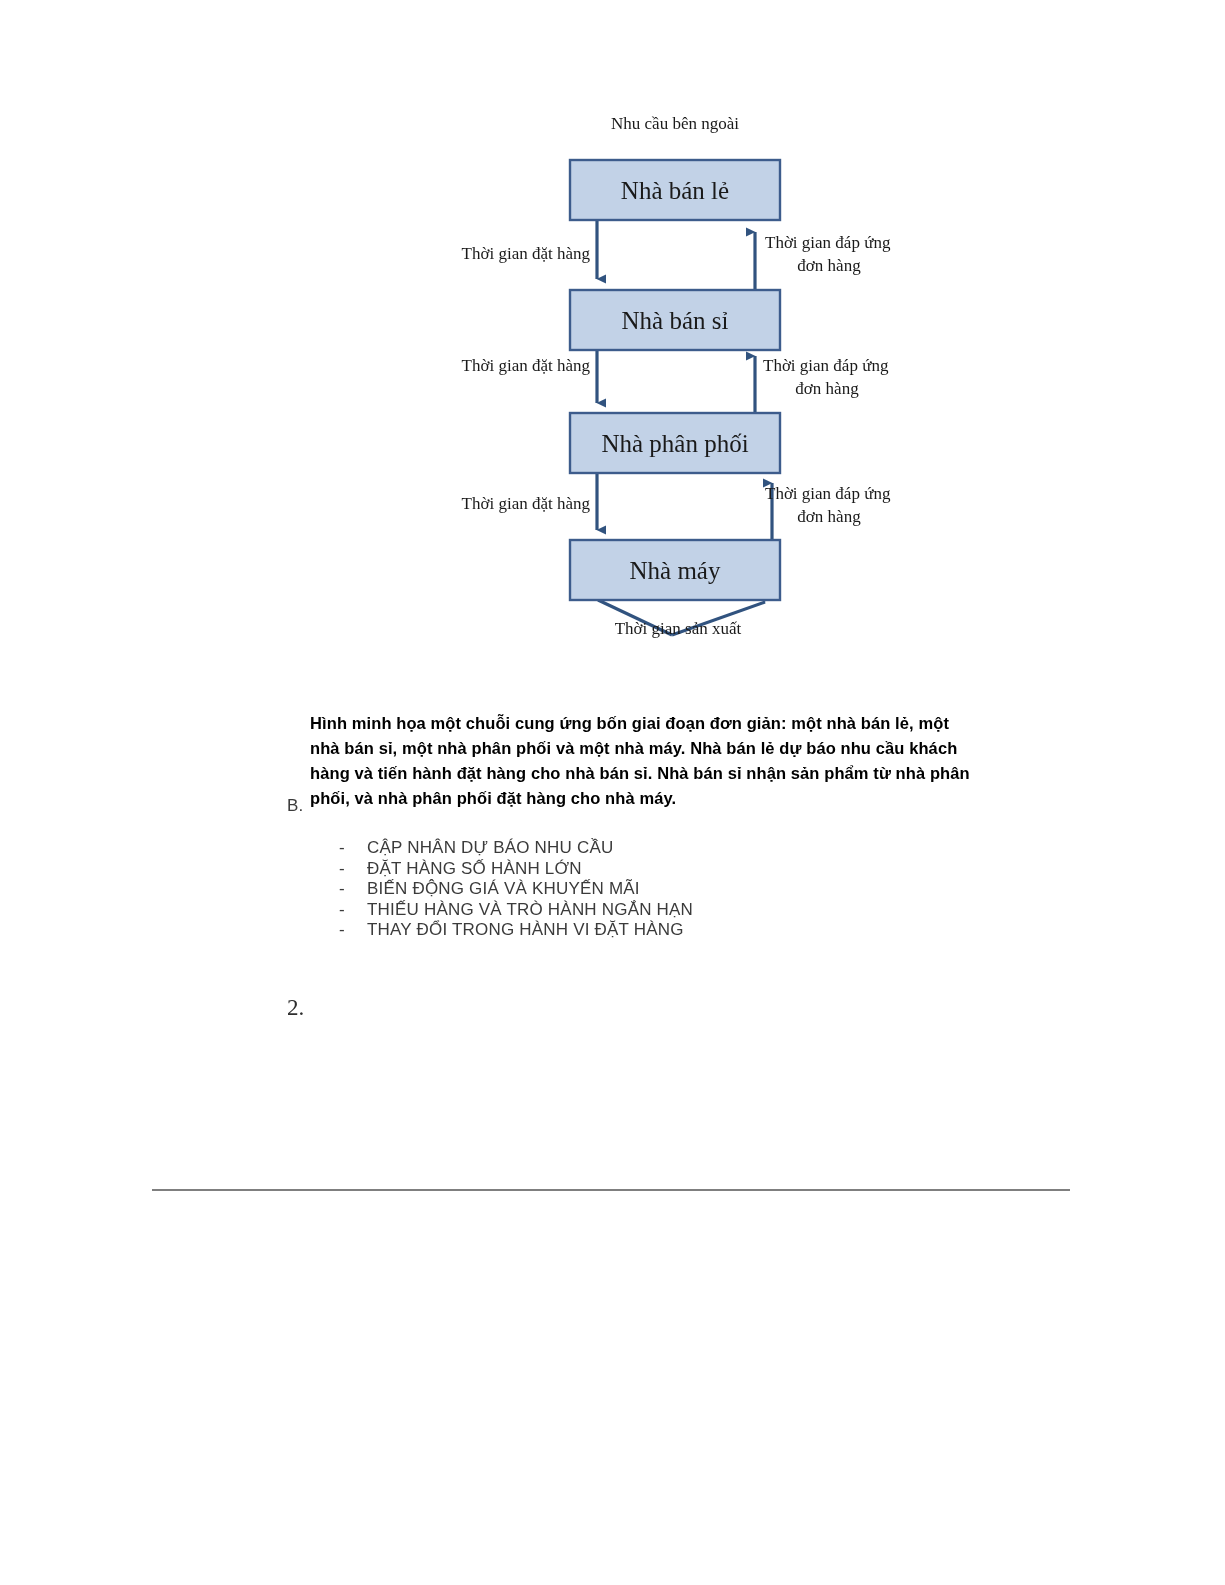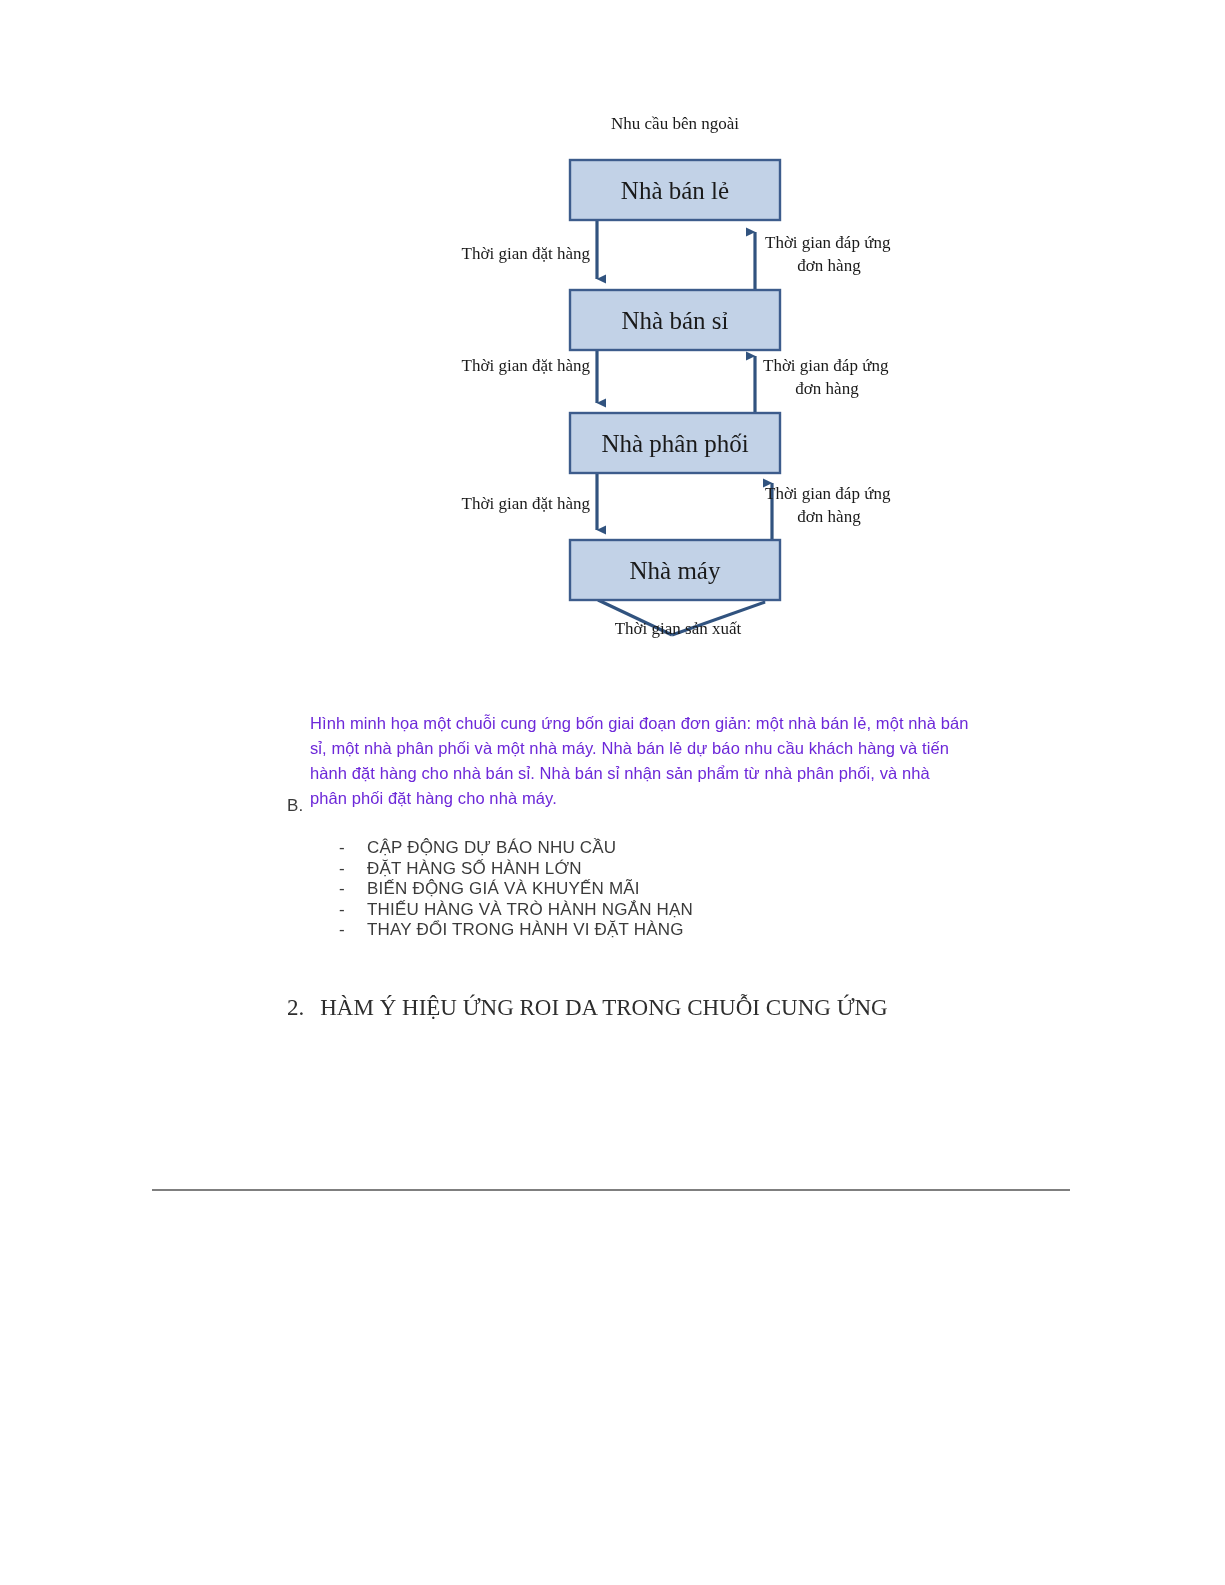--- a/index.html
+++ b/index.html
@@ -51,22 +51,23 @@
   }
 
   
   .caption {
     position: absolute;
     left: 310px;
     top: 694px;
     width: 660px;
     font-size: 16.5px;
     line-height: 25px;
-    color: #6d28d9;
+    color: #000000;
     letter-spacing: 0.1px;
+    font-weight: bold;
   }
 
   .section-b {
     position: absolute;
     left: 287px;
     top: 794px;
     width: 700px;
     display: flex;
     gap: 14px;
     font-size: 17px;
@@ -190,21 +191,21 @@
 
   <p class="caption">Hình minh họa một chuỗi cung ứng bốn giai đoạn đơn giản: một nhà bán lẻ, một nhà bán sỉ, một nhà phân phối và một nhà máy. Nhà bán lẻ dự báo nhu cầu khách hàng và tiến hành đặt hàng cho nhà bán sỉ. Nhà bán sỉ nhận sản phẩm từ nhà phân phối, và nhà phân phối đặt hàng cho nhà máy.</p>
 
   <div class="section-b">
     <span class="marker">B.</span>
   </div>
 
   <div class="bullets">
     <div class="row">
       <span class="dash">-</span>
-      <span class="btext">CẬP ĐỘNG DỰ BÁO NHU CẦU</span>
+      <span class="btext">CẬP NHÂN DỰ BÁO NHU CẦU</span>
     </div>
     <div class="row">
       <span class="dash">-</span>
       <span class="btext">ĐẶT HÀNG SỐ HÀNH LỚN</span>
     </div>
     <div class="row">
       <span class="dash">-</span>
       <span class="btext">BIẾN ĐỘNG GIÁ VÀ KHUYẾN MÃI</span>
     </div>
     <div class="row">
@@ -212,18 +213,17 @@
       <span class="btext">THIẾU HÀNG VÀ TRÒ HÀNH NGẮN HẠN</span>
     </div>
     <div class="row">
       <span class="dash">-</span>
       <span class="btext">THAY ĐỔI TRONG HÀNH VI ĐẶT HÀNG</span>
     </div>
   </div>
 
   <div class="section-2">
     <span class="marker">2.</span>
-    <span>HÀM Ý HIỆU ỨNG ROI DA TRONG CHUỖI CUNG ỨNG</span>
   </div>
 
   <div class="hrule"></div>
 
 </div>
 
 </body></html>

